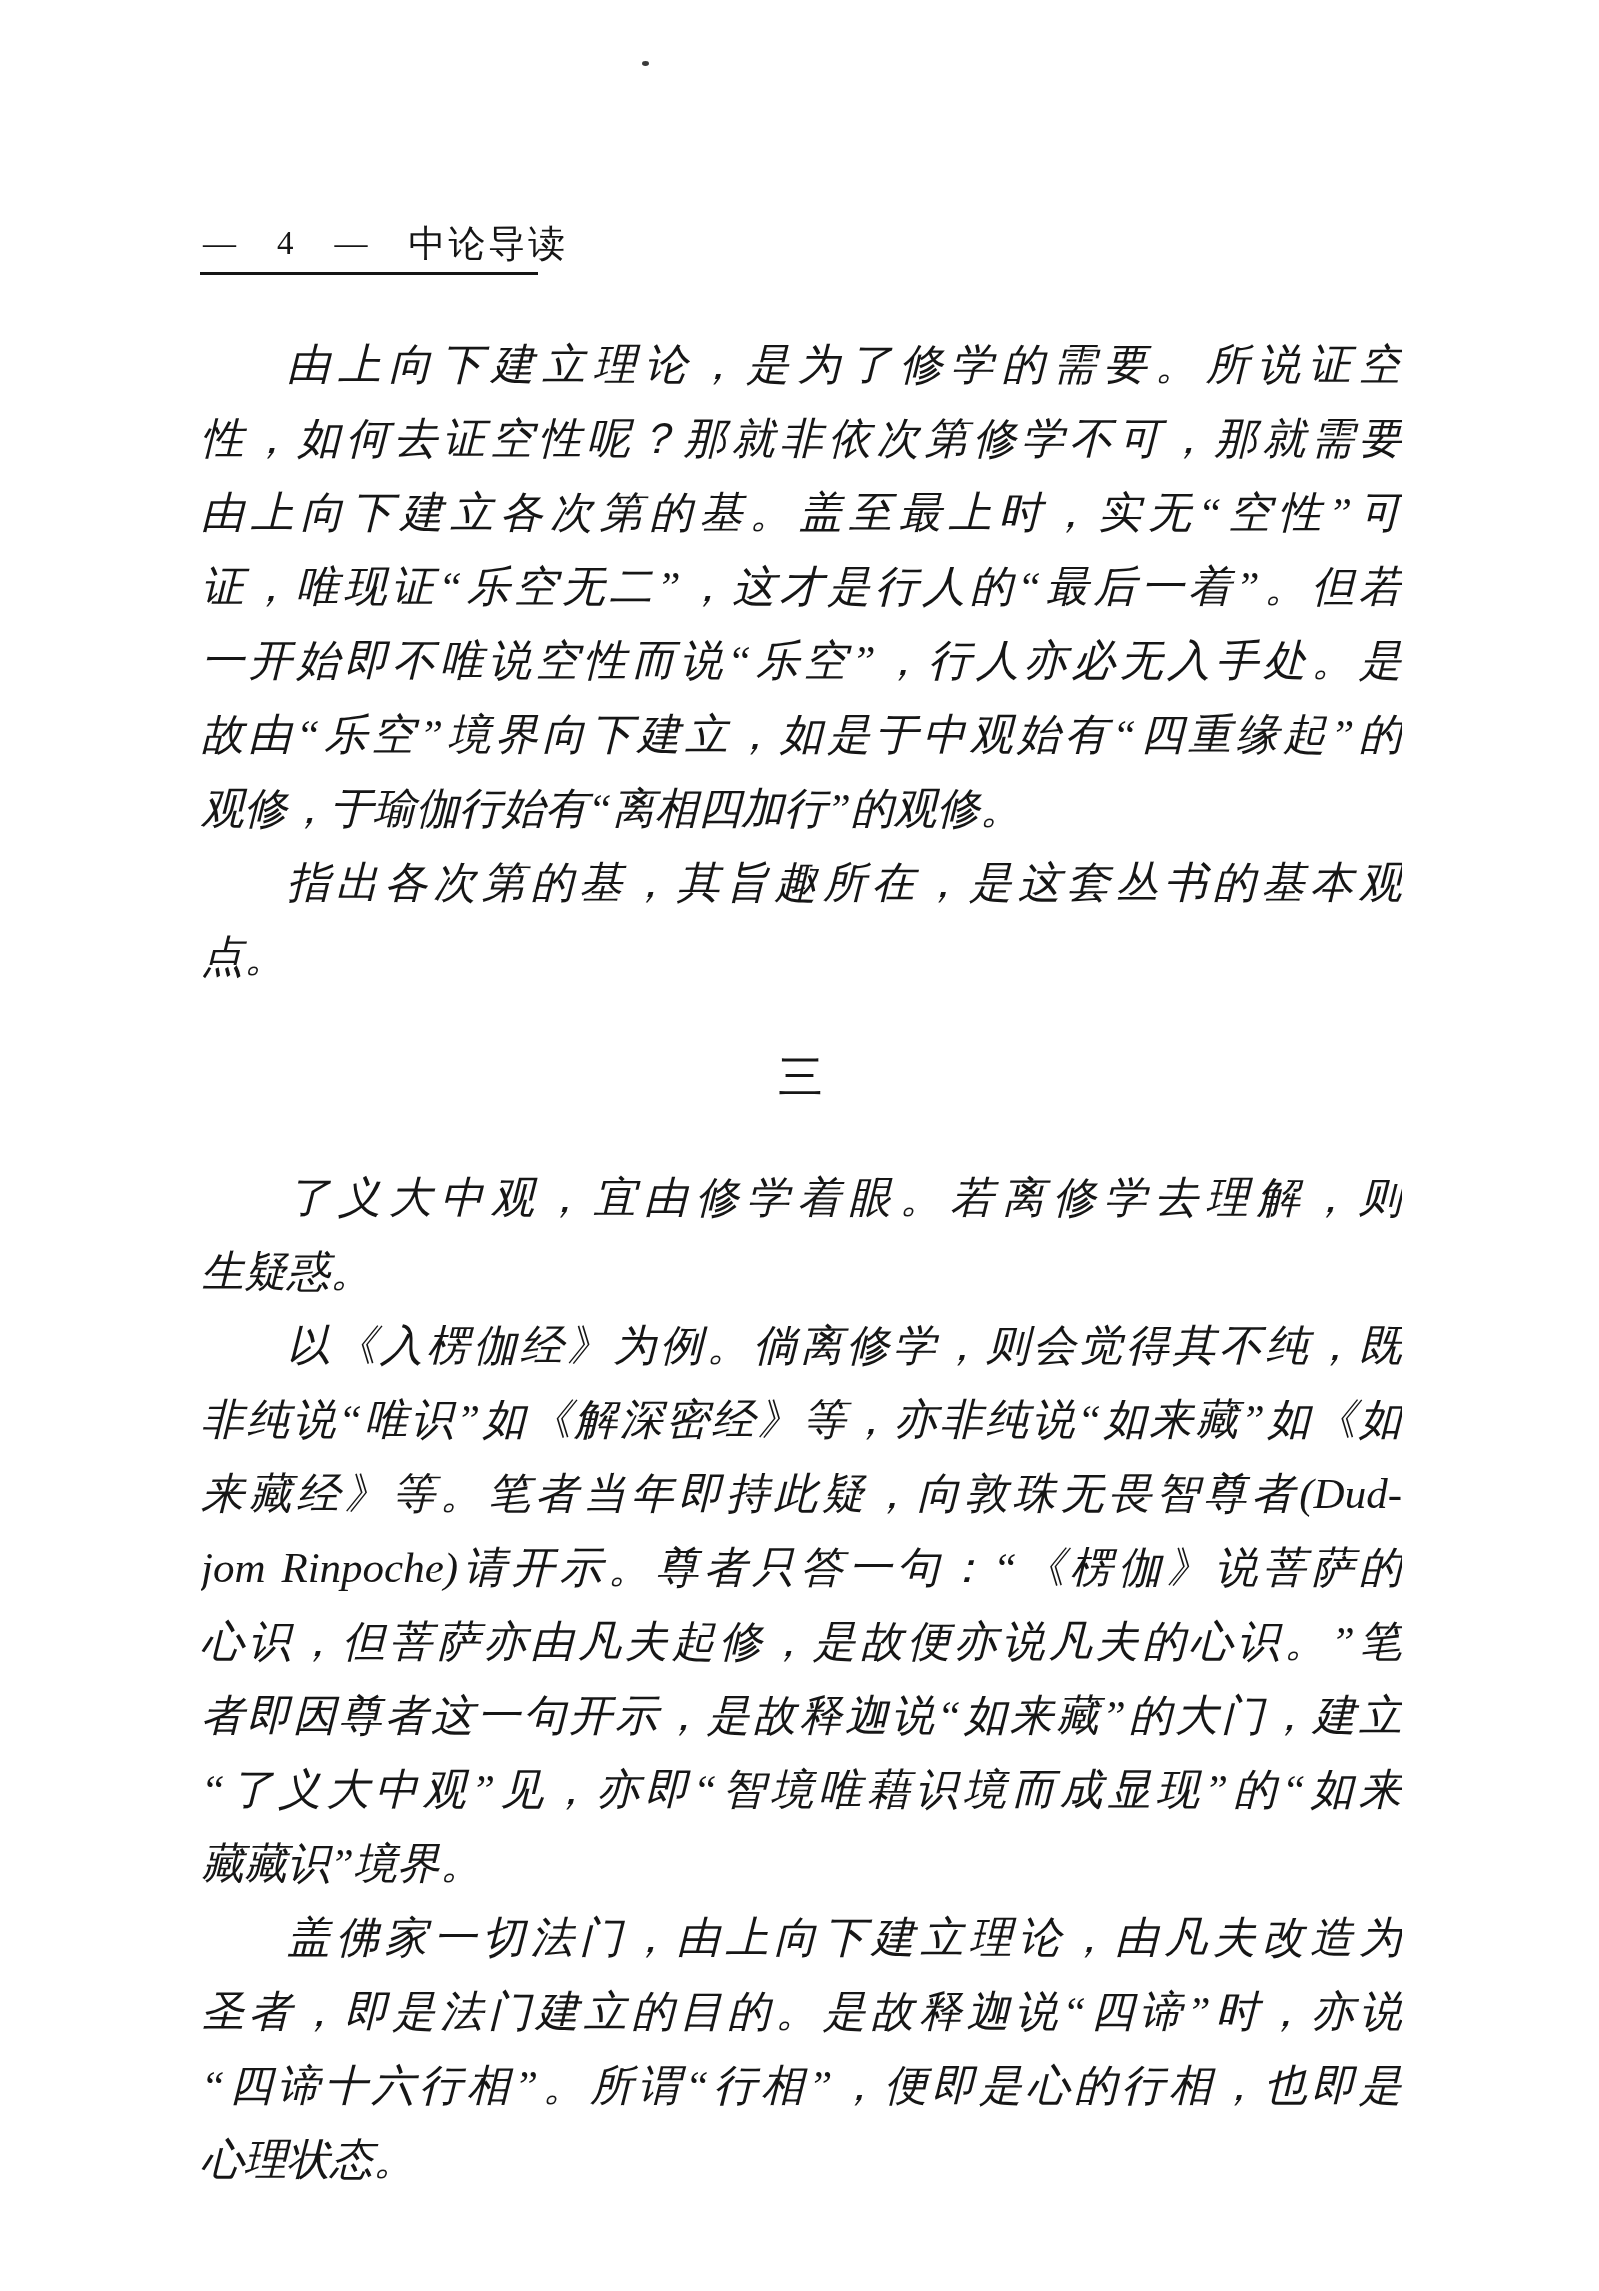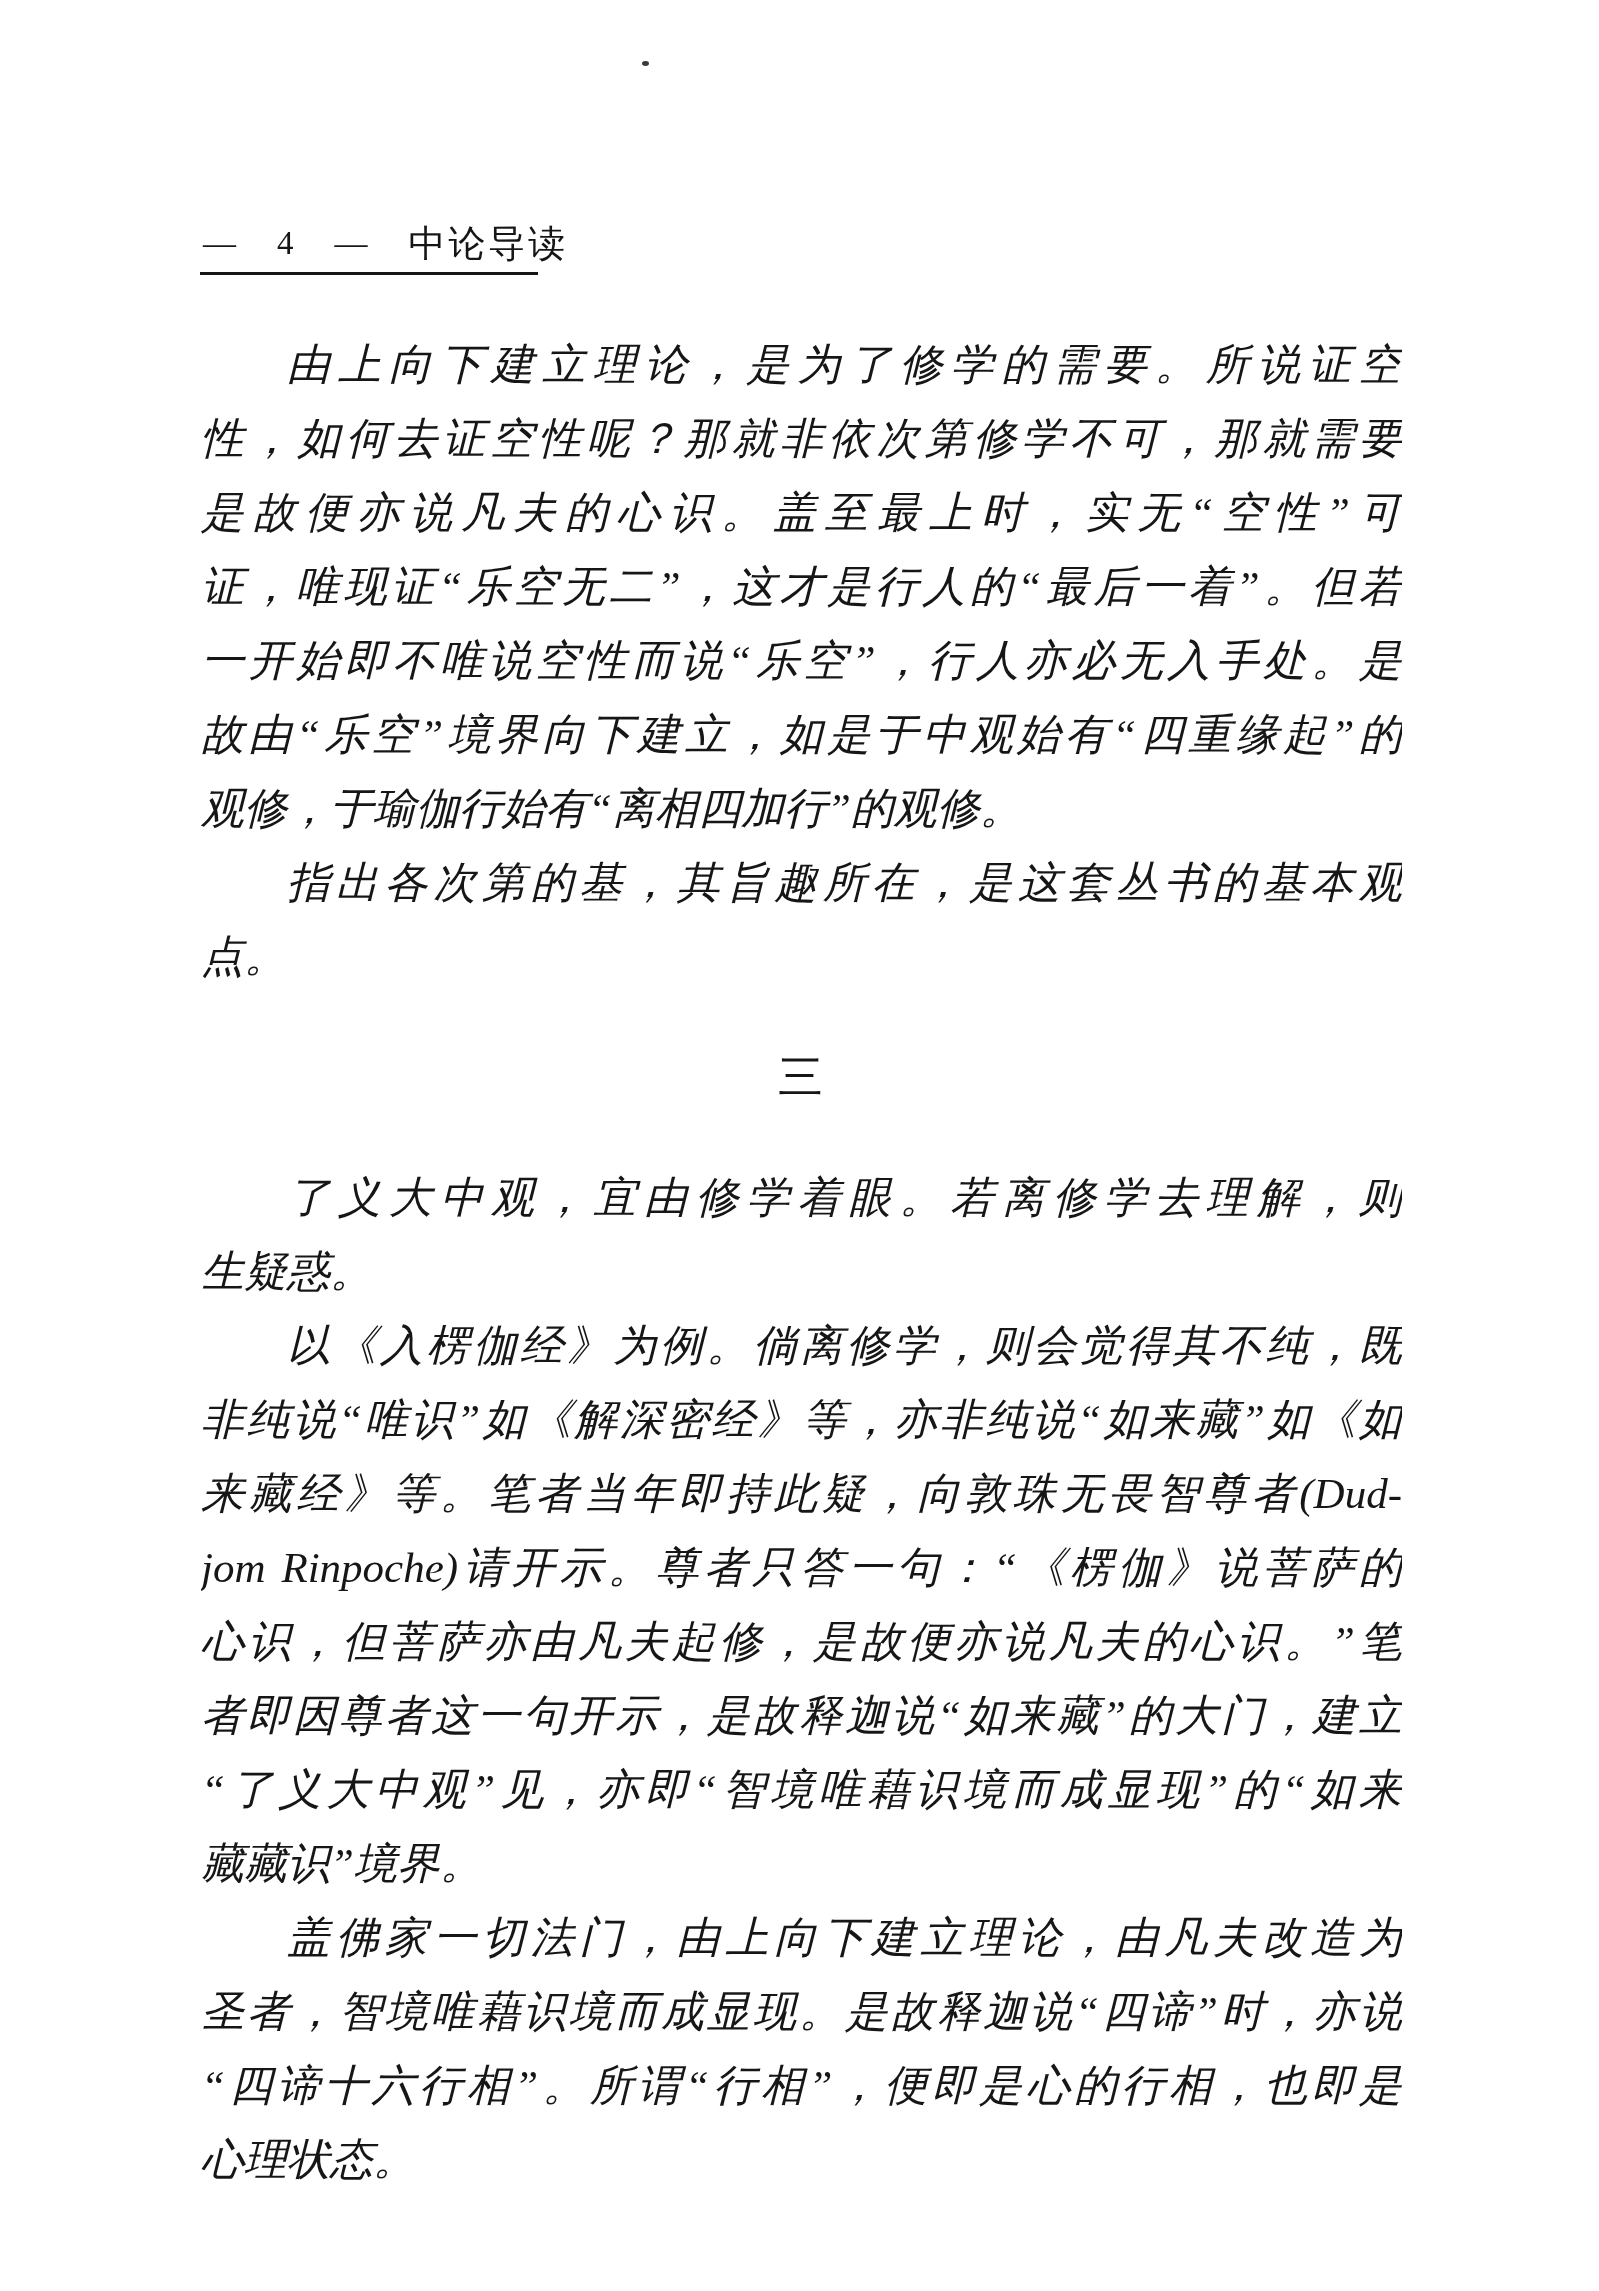--- a/index.html
+++ b/index.html
@@ -87,21 +87,21 @@
     <span>—</span>
     <span class="book-title">中论导读</span>
   </div>
 
   <div class="header-rule"></div>
 
   <div class="body-text">
       <div class="para">
         <div class="line fill indent">由上向下建立理论，是为了修学的需要。所说证空</div>
         <div class="line fill">性，如何去证空性呢？那就非依次第修学不可，那就需要</div>
-        <div class="line fill">是故便亦说凡夫的心识。盖至最上时，实无“空性”可</div>
+        <div class="line fill">由上向下建立各次第的基。盖至最上时，实无“空性”可</div>
         <div class="line fill">证，唯现证“乐空无二”，这才是行人的“最后一着”。但若</div>
         <div class="line fill">一开始即不唯说空性而说“乐空”，行人亦必无入手处。是</div>
         <div class="line fill">故由“乐空”境界向下建立，如是于中观始有“四重缘起”的</div>
         <div class="line">观修，于瑜伽行始有“离相四加行”的观修。</div>
       </div>
       <div class="para">
         <div class="line fill indent">指出各次第的基，其旨趣所在，是这套丛书的基本观</div>
         <div class="line">点。</div>
       </div>
       <div class="section-heading">三</div>
@@ -114,20 +114,20 @@
         <div class="line fill">非纯说“唯识”如《解深密经》等，亦非纯说“如来藏”如《如</div>
         <div class="line fill">来藏经》等。笔者当年即持此疑，向敦珠无畏智尊者(Dud-</div>
         <div class="line fill">jom Rinpoche)请开示。尊者只答一句：“《楞伽》说菩萨的</div>
         <div class="line fill">心识，但菩萨亦由凡夫起修，是故便亦说凡夫的心识。”笔</div>
         <div class="line fill">者即因尊者这一句开示，是故释迦说“如来藏”的大门，建立</div>
         <div class="line fill">“了义大中观”见，亦即“智境唯藉识境而成显现”的“如来</div>
         <div class="line">藏藏识”境界。</div>
       </div>
       <div class="para">
         <div class="line fill indent">盖佛家一切法门，由上向下建立理论，由凡夫改造为</div>
-        <div class="line fill">圣者，智境唯藉识境而成显现。是故释迦说“四谛”时，亦说</div>
+        <div class="line fill">圣者，即是法门建立的目的。是故释迦说“四谛”时，亦说</div>
         <div class="line fill">“四谛十六行相”。所谓“行相”，便即是心的行相，也即是</div>
         <div class="line">心理状态。</div>
       </div>
     </div>
 
 </div>
 
 
 </body></html>

